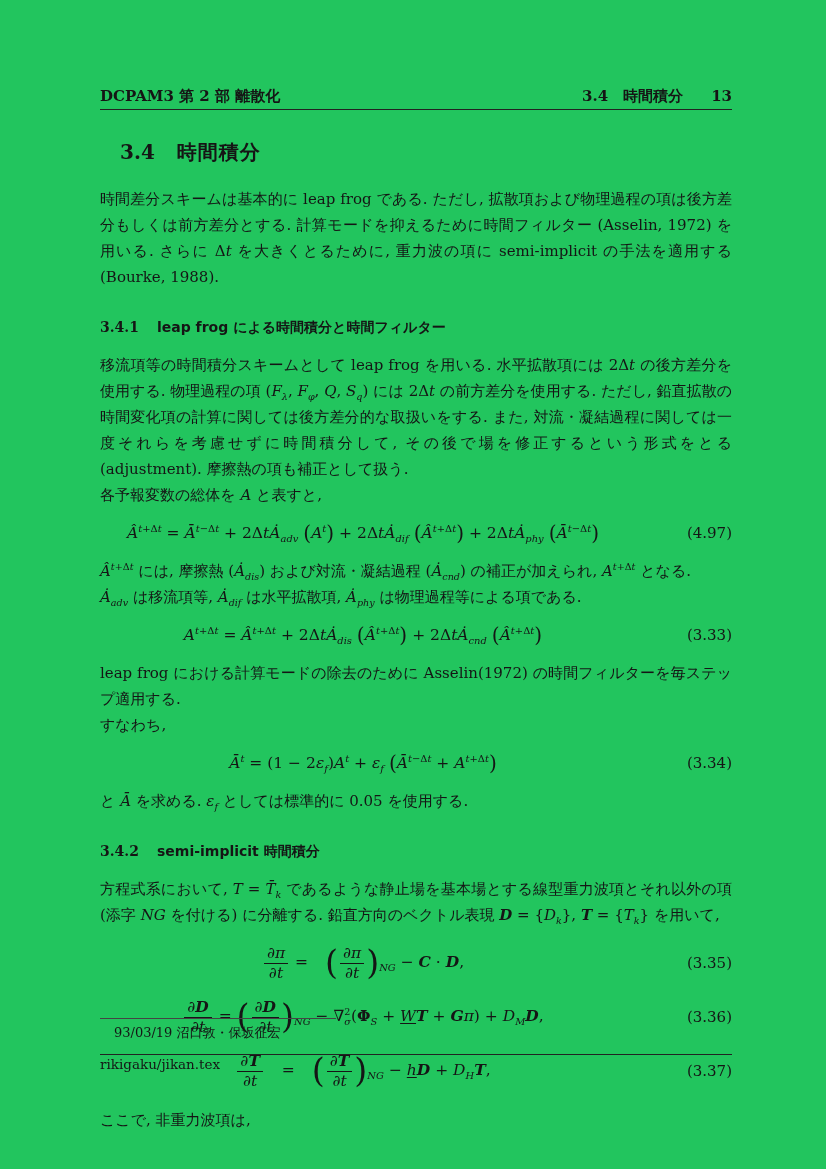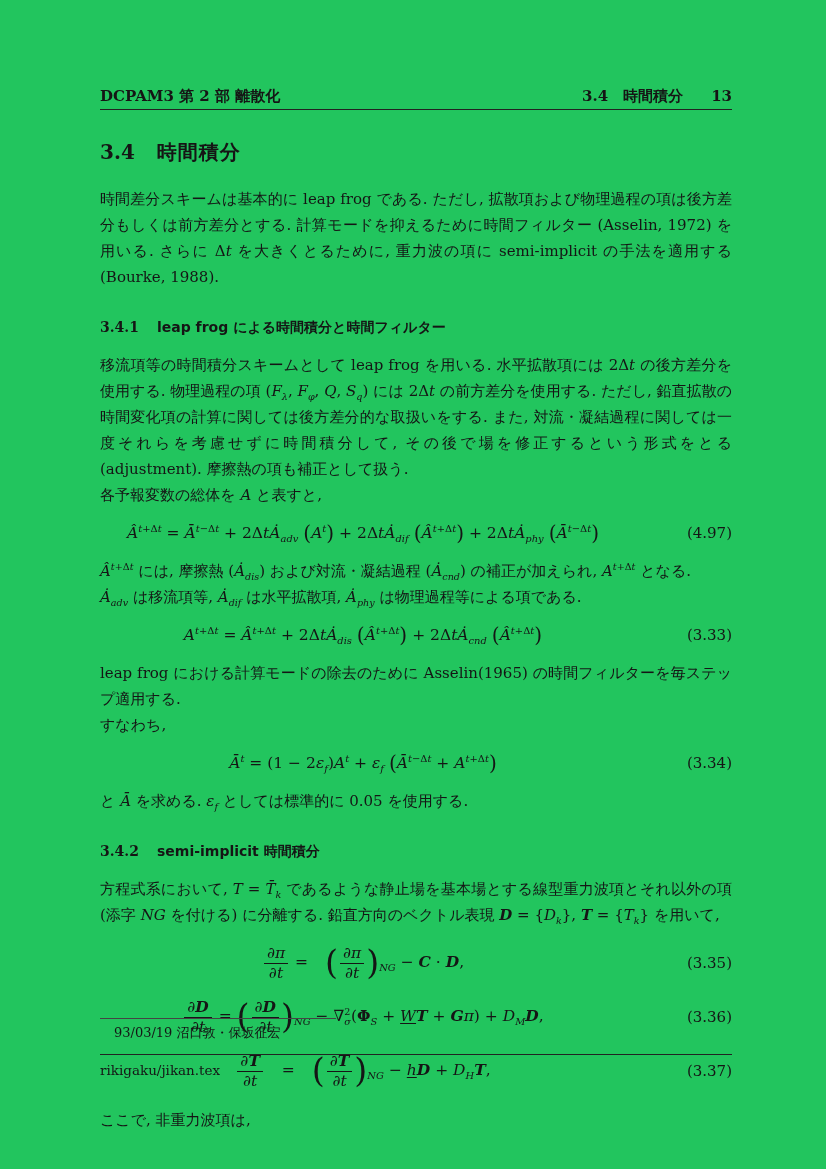--- a/index.html
+++ b/index.html
@@ -13,21 +13,21 @@
   .header {
     position:absolute; top:86px; left:100px; width:632px;
     display:flex; justify-content:space-between; align-items:flex-end;
     border-bottom:1.2px solid #222; padding-bottom:3px;
     font-weight:bold; font-size:15px; line-height:20px;
   }
   .header .hright { display:flex; gap:28px; }
   
   .content { position:absolute; top:132px; left:100px; width:632px; }
   h1.sec { font-size:20px; line-height:24px; margin:8px 0 22px 0; font-weight:bold; }
-  h1.sec .h-num { margin-right:22px; font-family:"DejaVu Serif",serif; }
+  h1.sec .h-num { margin-right:22px; font-family:"DejaVu Serif",serif;margin-left:20px; }
   h1.sec .h-title { font-family:"DejaVu Sans","Liberation Sans",sans-serif; letter-spacing:1px; }
   h2.subsec { font-size:14px; line-height:22px; margin:26px 0 14px 0; font-weight:bold; }
   h2.subsec .h-num { margin-right:18px; }
   h2.subsec .h-title { font-family:"DejaVu Sans","Liberation Sans",sans-serif; }
   p { margin:0 0 0 0; text-align:justify; }
   p.sp-after { margin-bottom:14px;margin-top:6px; }
   p.sp-after-lg { margin-bottom:20px; }
   
   .eq { display:flex; align-items:center; margin:12px 0;gap:48px; }
   .eq .eq-b { flex:1; text-align:center; font-size:15.5px; line-height:1.35; }
@@ -42,21 +42,21 @@
   .p1 { font-size:130%; line-height:0; vertical-align:-0.08em; }
   .stack { display:inline-flex; flex-direction:column; align-items:flex-start; vertical-align:middle; line-height:1; }
   .stack .t,.stack .b { font-size:62%; line-height:1.05; }
   .gap { display:inline-block; width:12px; }
   u { text-underline-offset:2px; }
   
   .fnrule { position:absolute; left:100px; top:1018px; width:236px; border-top:1.2px solid #444; }
   .footnote { position:absolute; left:100px; top:1024px; width:632px; font-size:13px; line-height:18px; padding-left:14px; }
   .footer {
     position:absolute; left:100px; top:1054px; width:632px;
-    border-top:1px solid #222; padding-top:6px;
+    border-top:1px solid #222; 
     display:flex; justify-content:space-between; font-size:13.5px; line-height:18px;
   }
 </style>
 </head>
 <body>
 
 <div class="page">
 
   <div class="header">
     <span>DCPAM3 第 2 部 離散化</span>
@@ -88,21 +88,21 @@
     </div>
 
     <p><i>Â</i><sup><i>t</i>+Δ<i>t</i></sup> には, 摩擦熱 (<i>Ȧ</i><sub><i>dis</i></sub>) および対流・凝結過程 (<i>Ȧ</i><sub><i>cnd</i></sub>) の補正が加えられ, <i>A</i><sup><i>t</i>+Δ<i>t</i></sup> となる.</p>
     <p><i>Ȧ</i><sub><i>adv</i></sub> は移流項等, <i>Ȧ</i><sub><i>dif</i></sub> は水平拡散項, <i>Ȧ</i><sub><i>phy</i></sub> は物理過程等による項である.</p>
 
     <div class="eq">
       <span class="eq-b"><i>A</i><sup><i>t</i>+Δ<i>t</i></sup> = <i>Â</i><sup><i>t</i>+Δ<i>t</i></sup> + 2Δ<i>t</i><i>Ȧ</i><sub><i>dis</i></sub> <span class="p1">(</span><i>Â</i><sup><i>t</i>+Δ<i>t</i></sup><span class="p1">)</span> + 2Δ<i>t</i><i>Ȧ</i><sub><i>cnd</i></sub> <span class="p1">(</span><i>Â</i><sup><i>t</i>+Δ<i>t</i></sup><span class="p1">)</span></span>
       <span class="eq-n">(3.33)</span>
     </div>
 
-    <p>leap frog における計算モードの除去のために Asselin(1965) の時間フィルターを毎ステップ適用する.</p>
+    <p>leap frog における計算モードの除去のために Asselin(1972) の時間フィルターを毎ステップ適用する.</p>
     <p>すなわち,</p>
 
     <div class="eq">
       <span class="eq-b"><i>Ā</i><sup><i>t</i></sup> = (1 − 2<i>ε</i><sub><i>f</i></sub>)<i>A</i><sup><i>t</i></sup> + <i>ε</i><sub><i>f</i></sub> <span class="p1">(</span><i>Ā</i><sup><i>t</i>−Δ<i>t</i></sup> + <i>A</i><sup><i>t</i>+Δ<i>t</i></sup><span class="p1">)</span></span>
       <span class="eq-n">(3.34)</span>
     </div>
 
     <p>と <i>Ā</i> を求める. <i>ε</i><sub><i>f</i></sub> としては標準的に 0.05 を使用する.</p>
 
     <h2 class="subsec">

